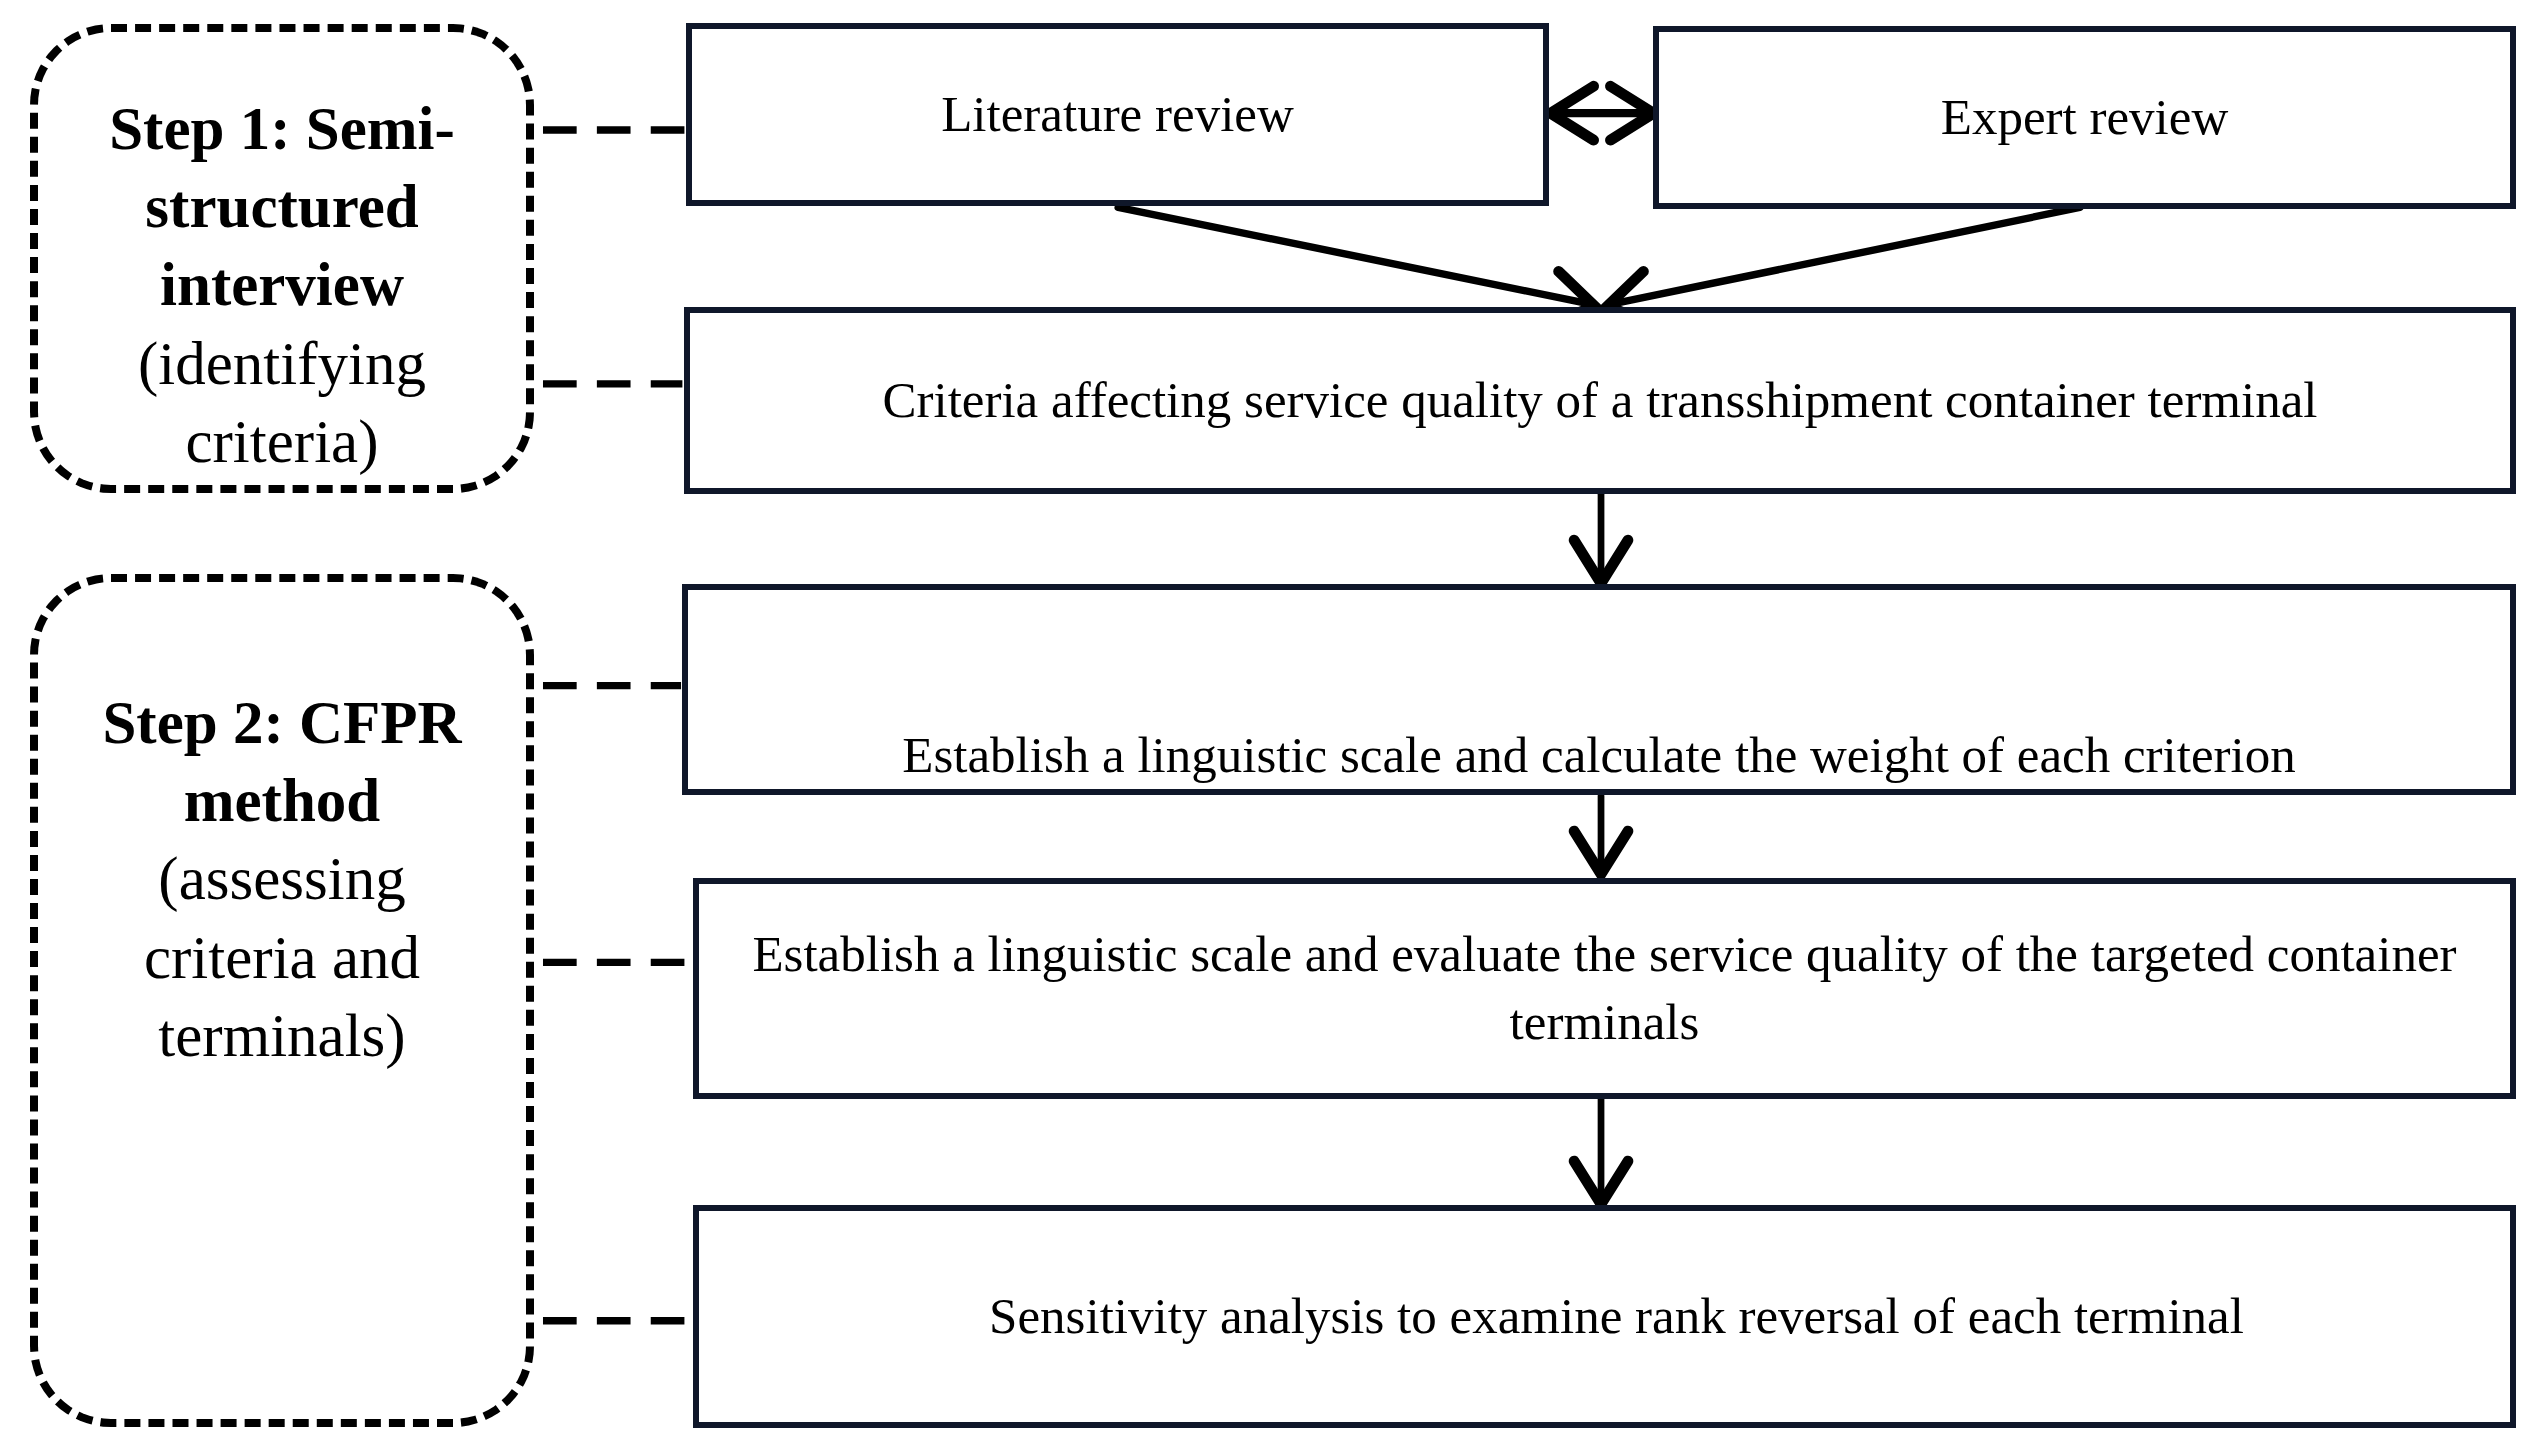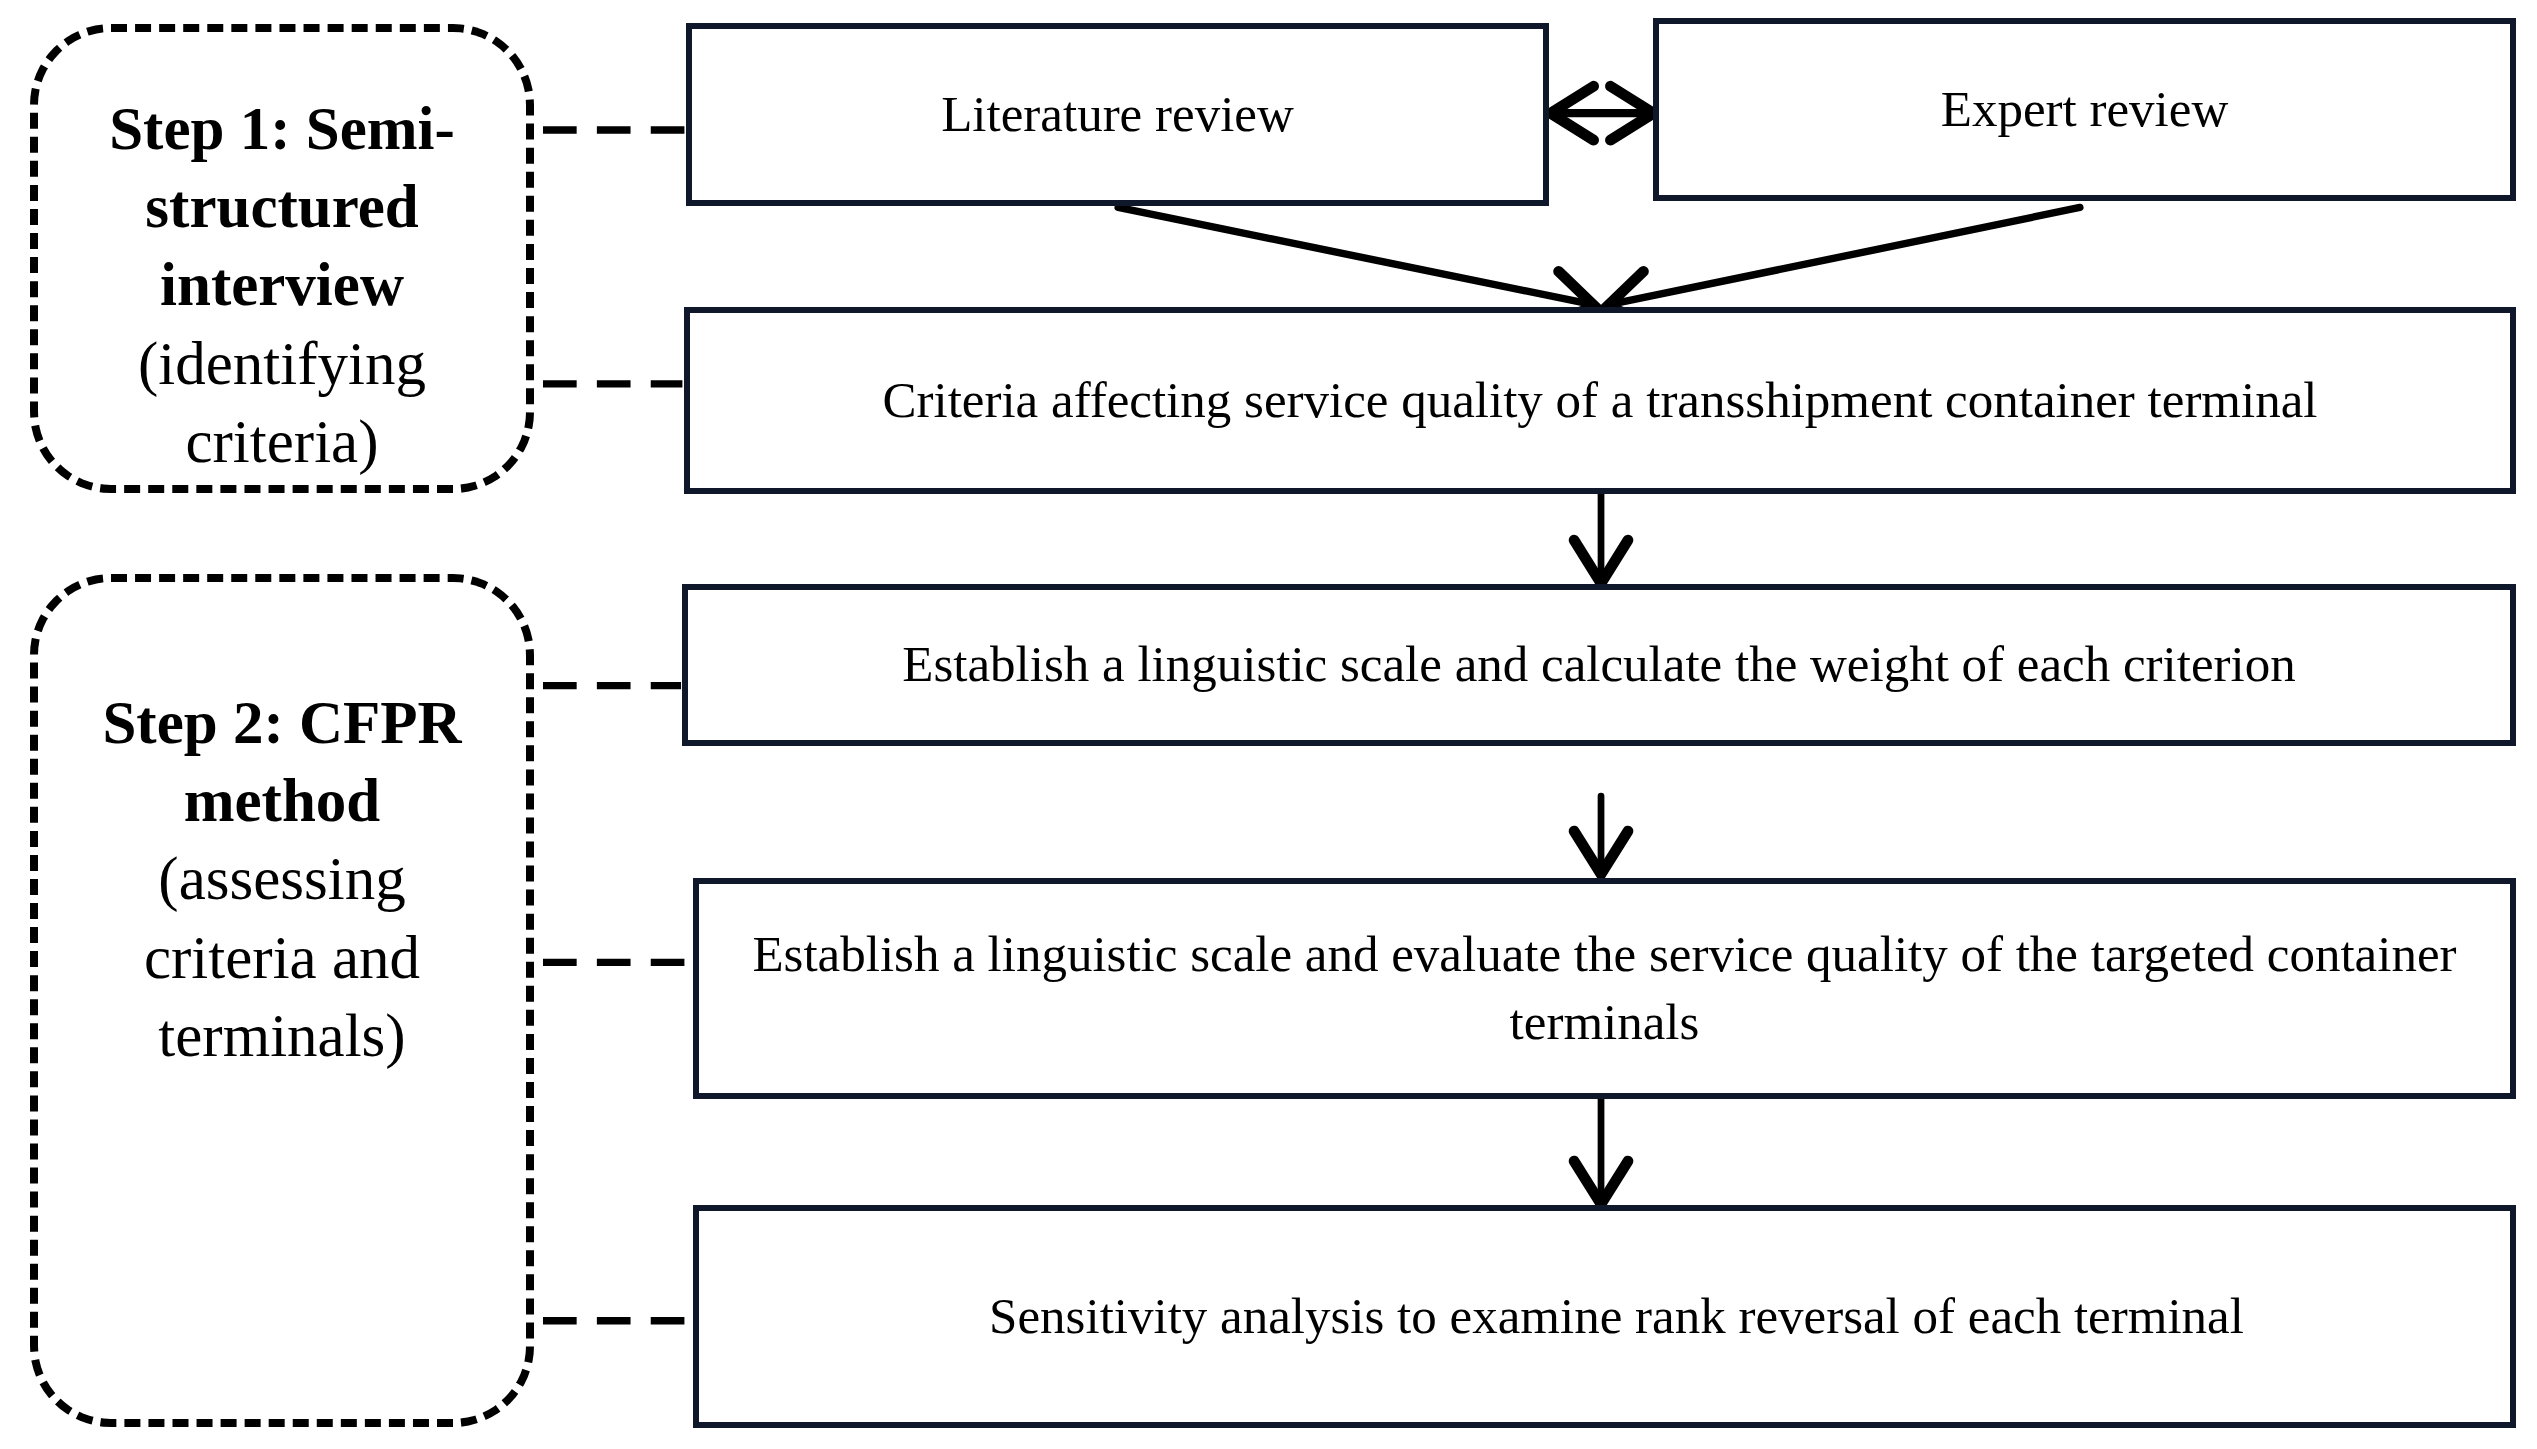--- a/index.html
+++ b/index.html
@@ -65,23 +65,23 @@
     background: #ffffff;
     display: flex;
     align-items: center;
     justify-content: center;
     text-align: center;
     box-sizing: border-box;
     font-size: 51px;
     line-height: 1.32;
   }
   #box-literature  { left: 686px; top: 23px;   width: 863px; height: 183px; }
-  #box-expert      { left: 1653px; top: 18px;   width: 863px; height: 183px; }
+  #box-expert      { left: 1653px; top: 26px;   width: 863px; height: 183px; }
   #box-criteria    { left: 684px; top: 307px;  width: 1832px; height: 187px; }
-  #box-weights     { left: 682px; top: 584px;  width: 1834px; height: 162px; }
+  #box-weights     { left: 682px; top: 584px;  width: 1834px; height: 211px; align-items: flex-end; }
   #box-evaluation  { left: 693px; top: 878px; width: 1823px; height: 221px; padding: 0 37px; }
   #box-sensitivity { left: 693px; top: 1205px; width: 1823px; height: 223px; padding-left: 24px; }
 </style>
 </head>
 <body>
 
 <div class="canvas">
 
   <svg class="lines" viewBox="0 0 3768 2153">
     <g stroke="#000000" fill="none">

